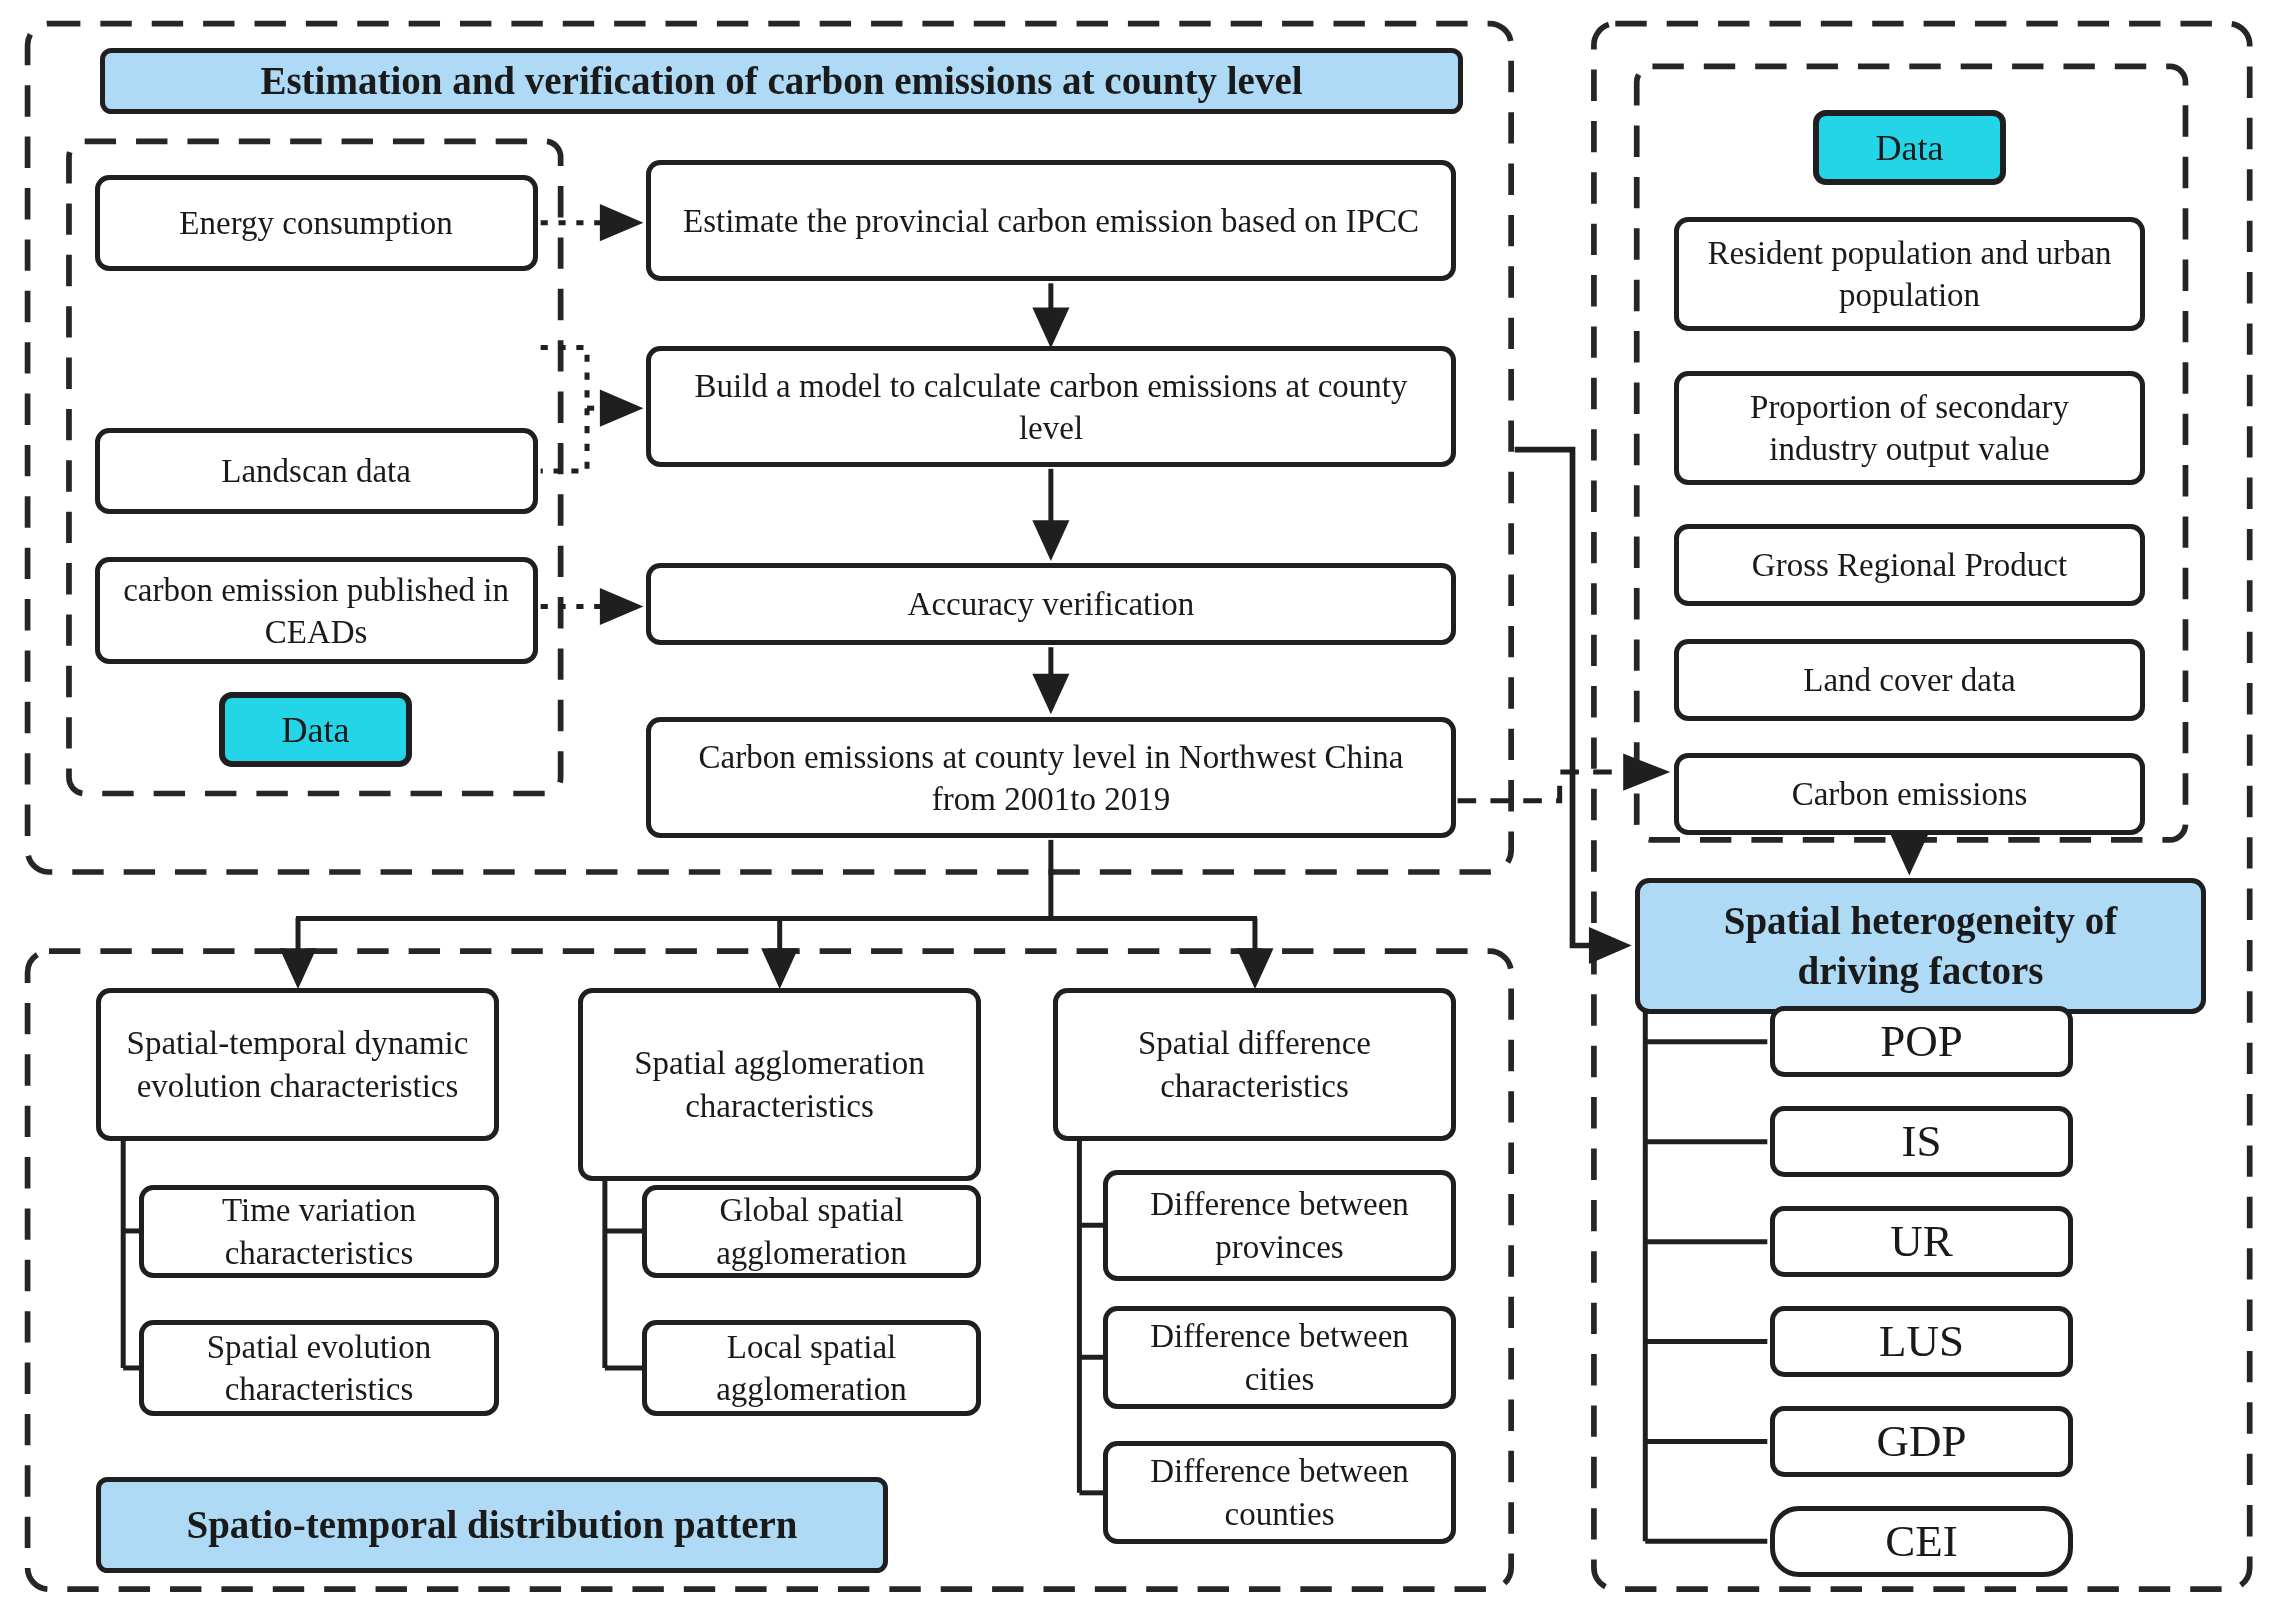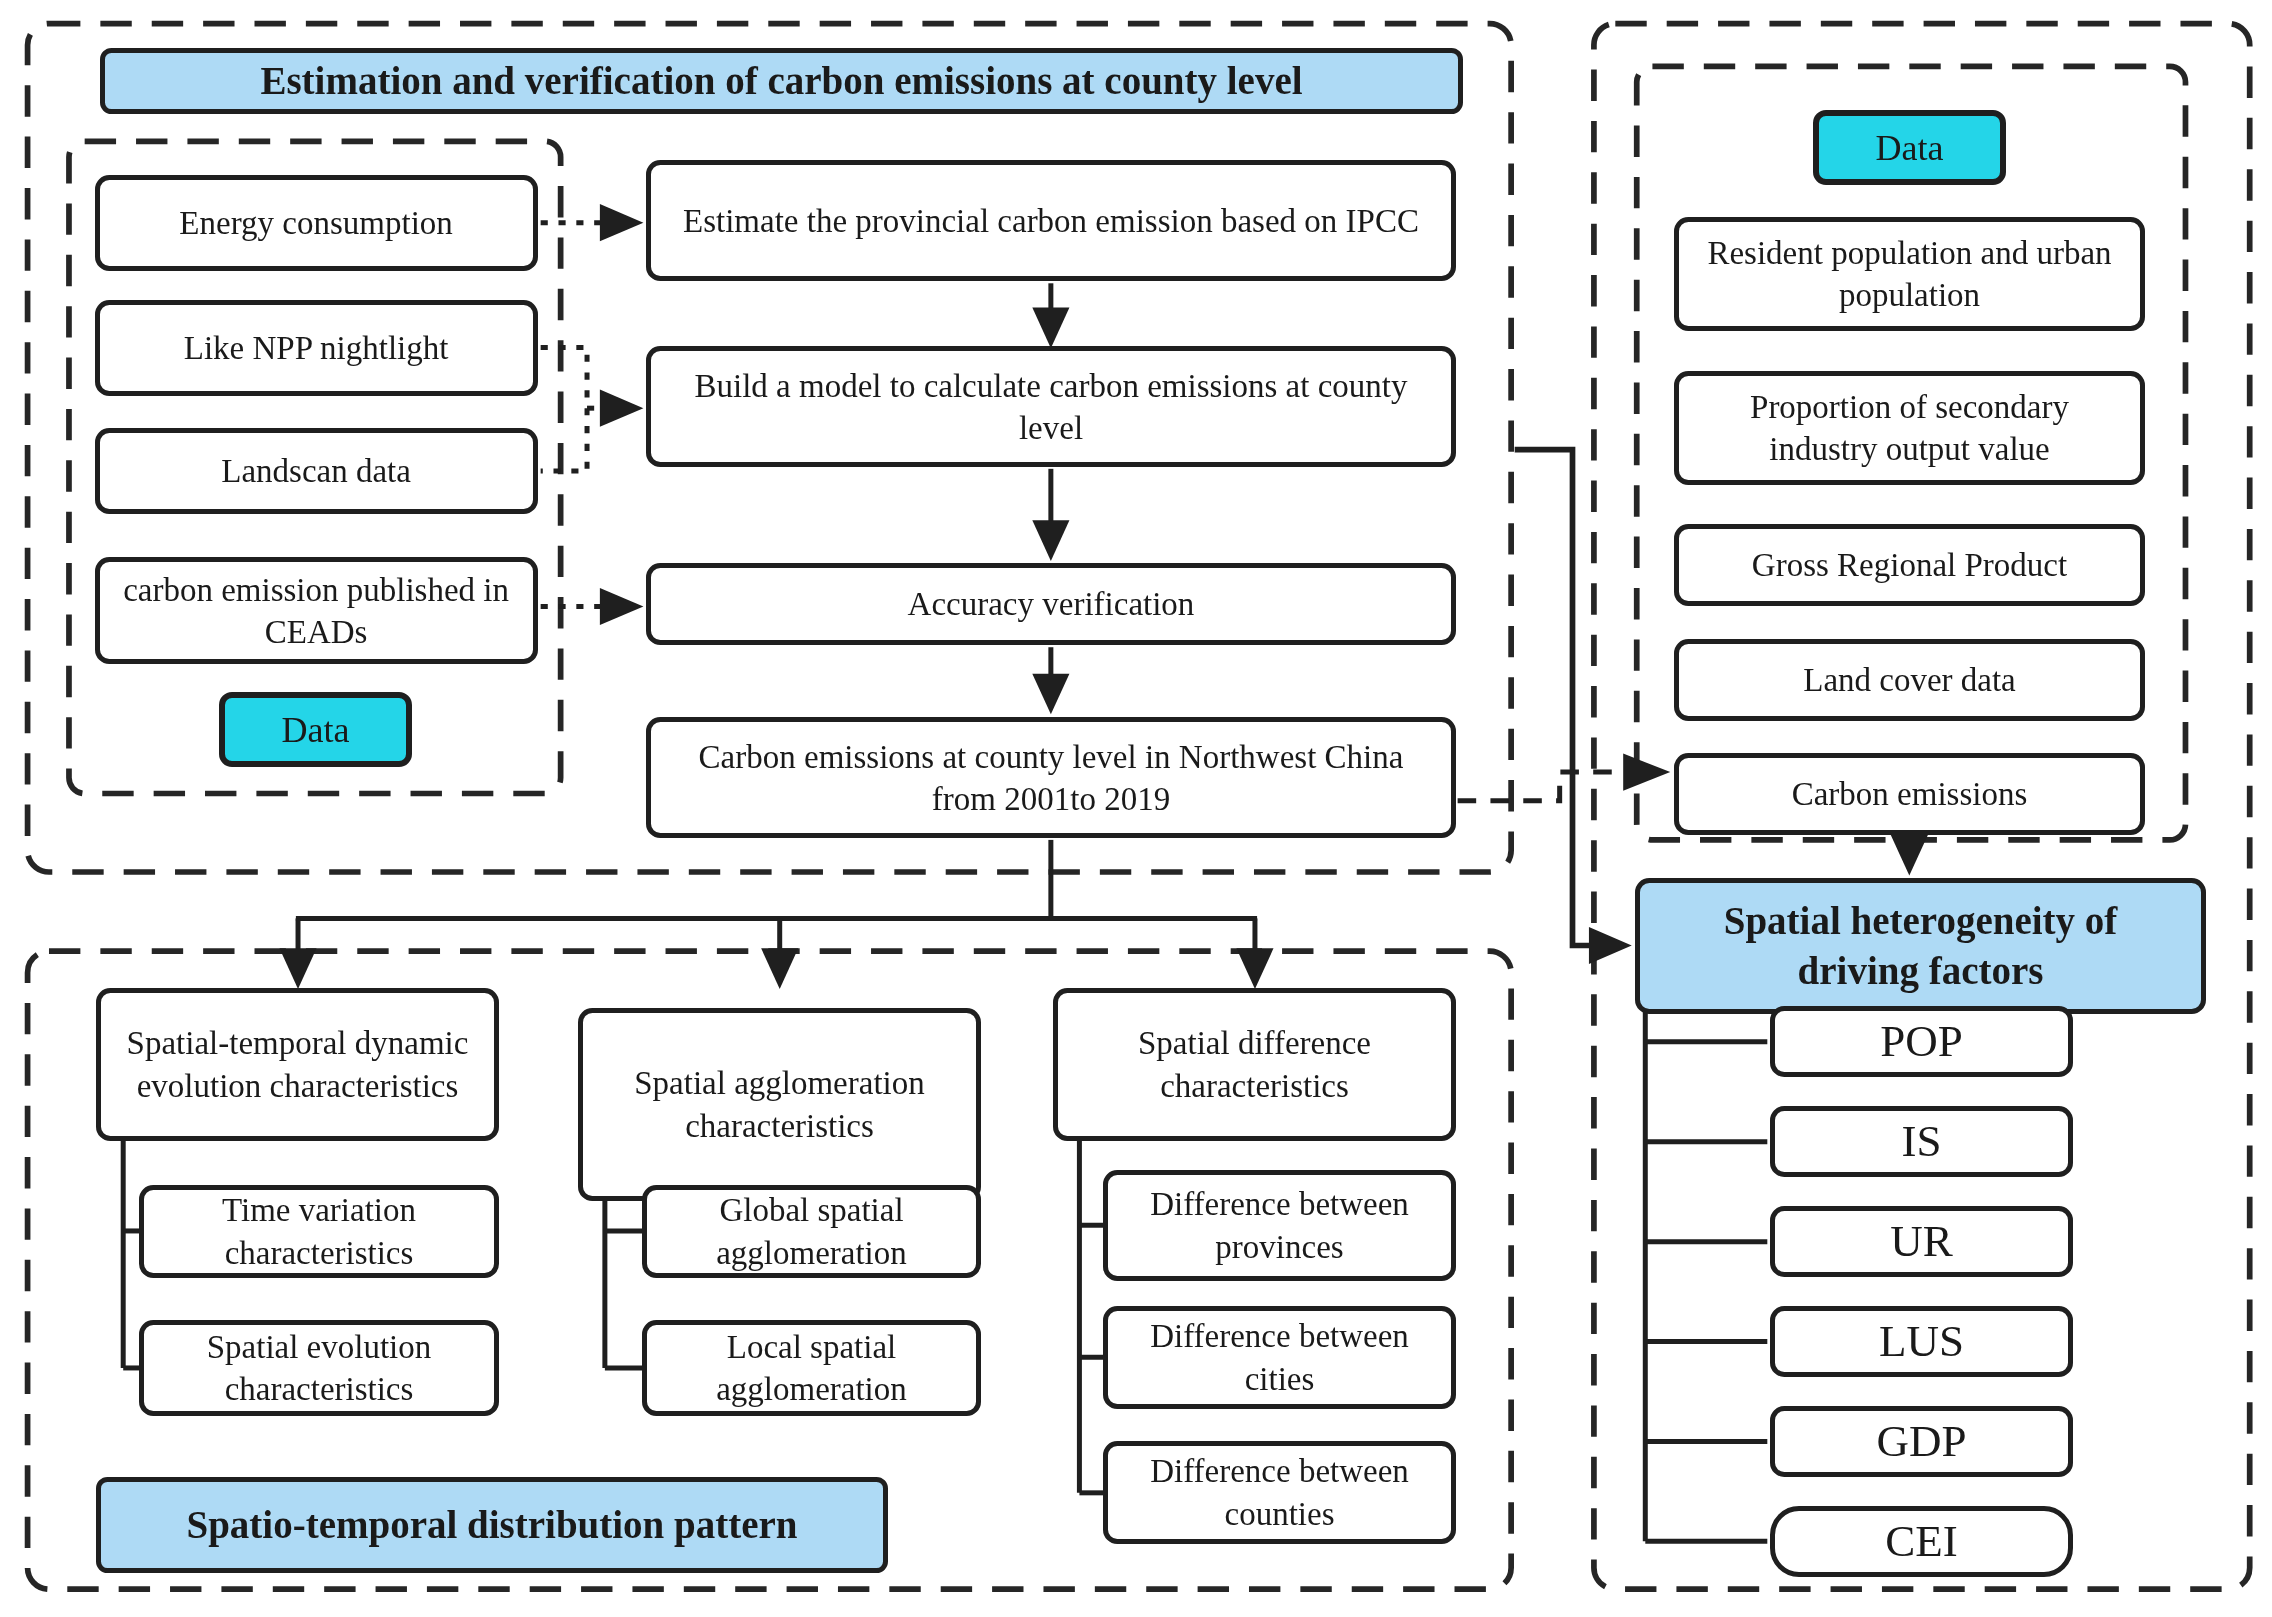--- a/index.html
+++ b/index.html
@@ -116,35 +116,34 @@
       <line class="stroke" x1="1512" y1="1902" x2="1548" y2="1902"></line>
       <line class="stroke" x1="1512" y1="2092" x2="1548" y2="2092"></line>
     </g>
   </svg>
 
   <div class="panel" style="left:25px;top:21.4px;width:1488px;height:853px;">
     <div class="box banner" style="left:75px;top:27px;width:1363px;height:66px;">Estimation and verification of carbon emissions at county level</div>
 
     <div class="panel" style="left:41px;top:118px;width:496px;height:657px;">
       <div class="box" style="left:28.6px;top:36px;width:443px;height:96px;">Energy consumption</div>
-      <div class="box" style="left:28.6px;top:161px;width:443px;height:96px;">Like NPP nightlight</div>
       <div class="box" style="left:28.6px;top:289px;width:443px;height:86px;">Landscan data</div>
       <div class="box" style="left:28.6px;top:418px;width:443px;height:107px;">carbon emission published in CEADs</div>
       <div class="box cyan" style="left:153px;top:553px;width:193px;height:75px;">Data</div>
     </div>
 
     <div class="box" style="left:621px;top:139px;width:810px;height:121px;">Estimate the provincial carbon emission based on IPCC</div>
     <div class="box" style="left:621px;top:325px;width:810px;height:121px;">Build a model to calculate carbon emissions at county level</div>
     <div class="box" style="left:621px;top:542px;width:810px;height:82px;">Accuracy verification</div>
     <div class="box" style="left:621px;top:696px;width:810px;height:121px;">Carbon emissions at county level in Northwest China from 2001to 2019</div>
   </div>
 
   <div class="panel" style="left:25px;top:949px;width:1488px;height:642px;">
     <div class="box" style="left:71px;top:39px;width:403px;height:153px;">Spatial-temporal dynamic evolution characteristics</div>
-    <div class="box" style="left:553px;top:39px;width:403px;height:193px;margin-top:20px;">Spatial agglomeration characteristics</div>
+    <div class="box" style="left:553px;top:39px;width:403px;height:193px;">Spatial agglomeration characteristics</div>
     <div class="box" style="left:1028px;top:39px;width:403px;height:153px;">Spatial difference characteristics</div>
 
     <div class="box" style="left:114px;top:236px;width:360px;height:93px;">Time variation characteristics</div>
     <div class="box" style="left:114px;top:371px;width:360px;height:96px;">Spatial evolution characteristics</div>
 
     <div class="box" style="left:617px;top:236px;width:339px;height:93px;">Global spatial agglomeration</div>
     <div class="box" style="left:617px;top:371px;width:339px;height:96px;">Local spatial agglomeration</div>
 
     <div class="box" style="left:1078px;top:221px;width:353px;height:111px;">Difference between provinces</div>
     <div class="box" style="left:1078px;top:357px;width:353px;height:103px;">Difference between cities</div>

